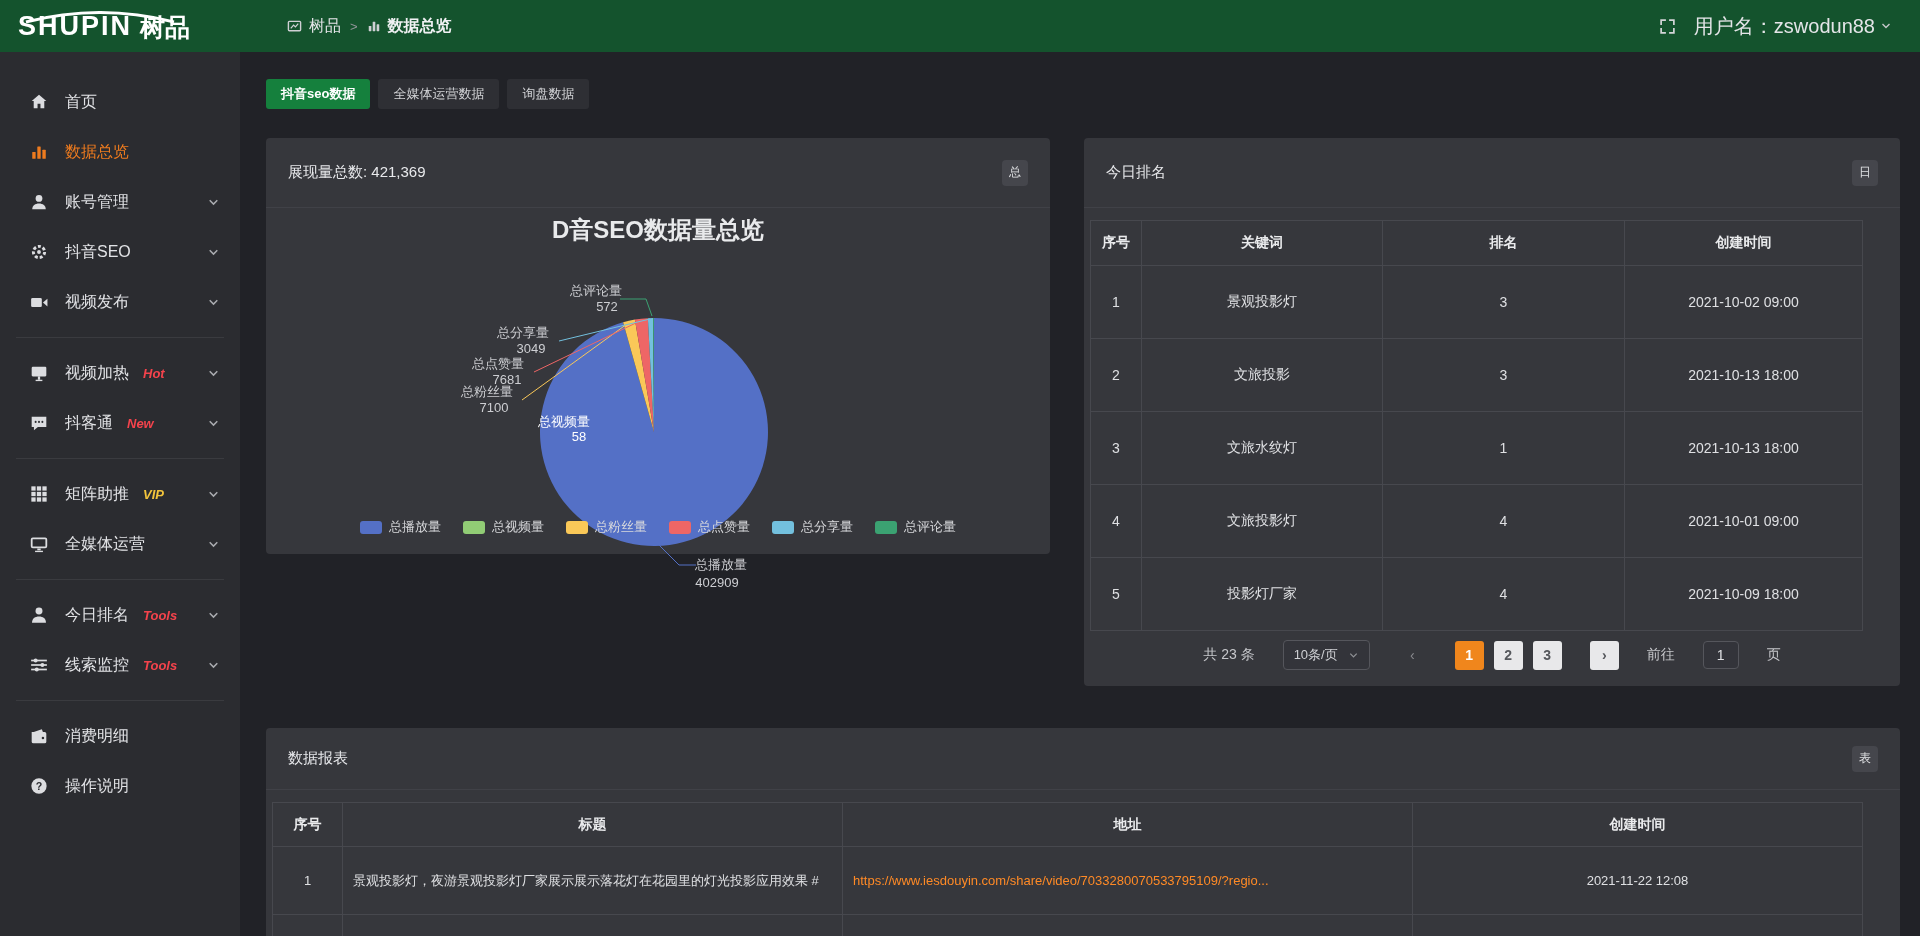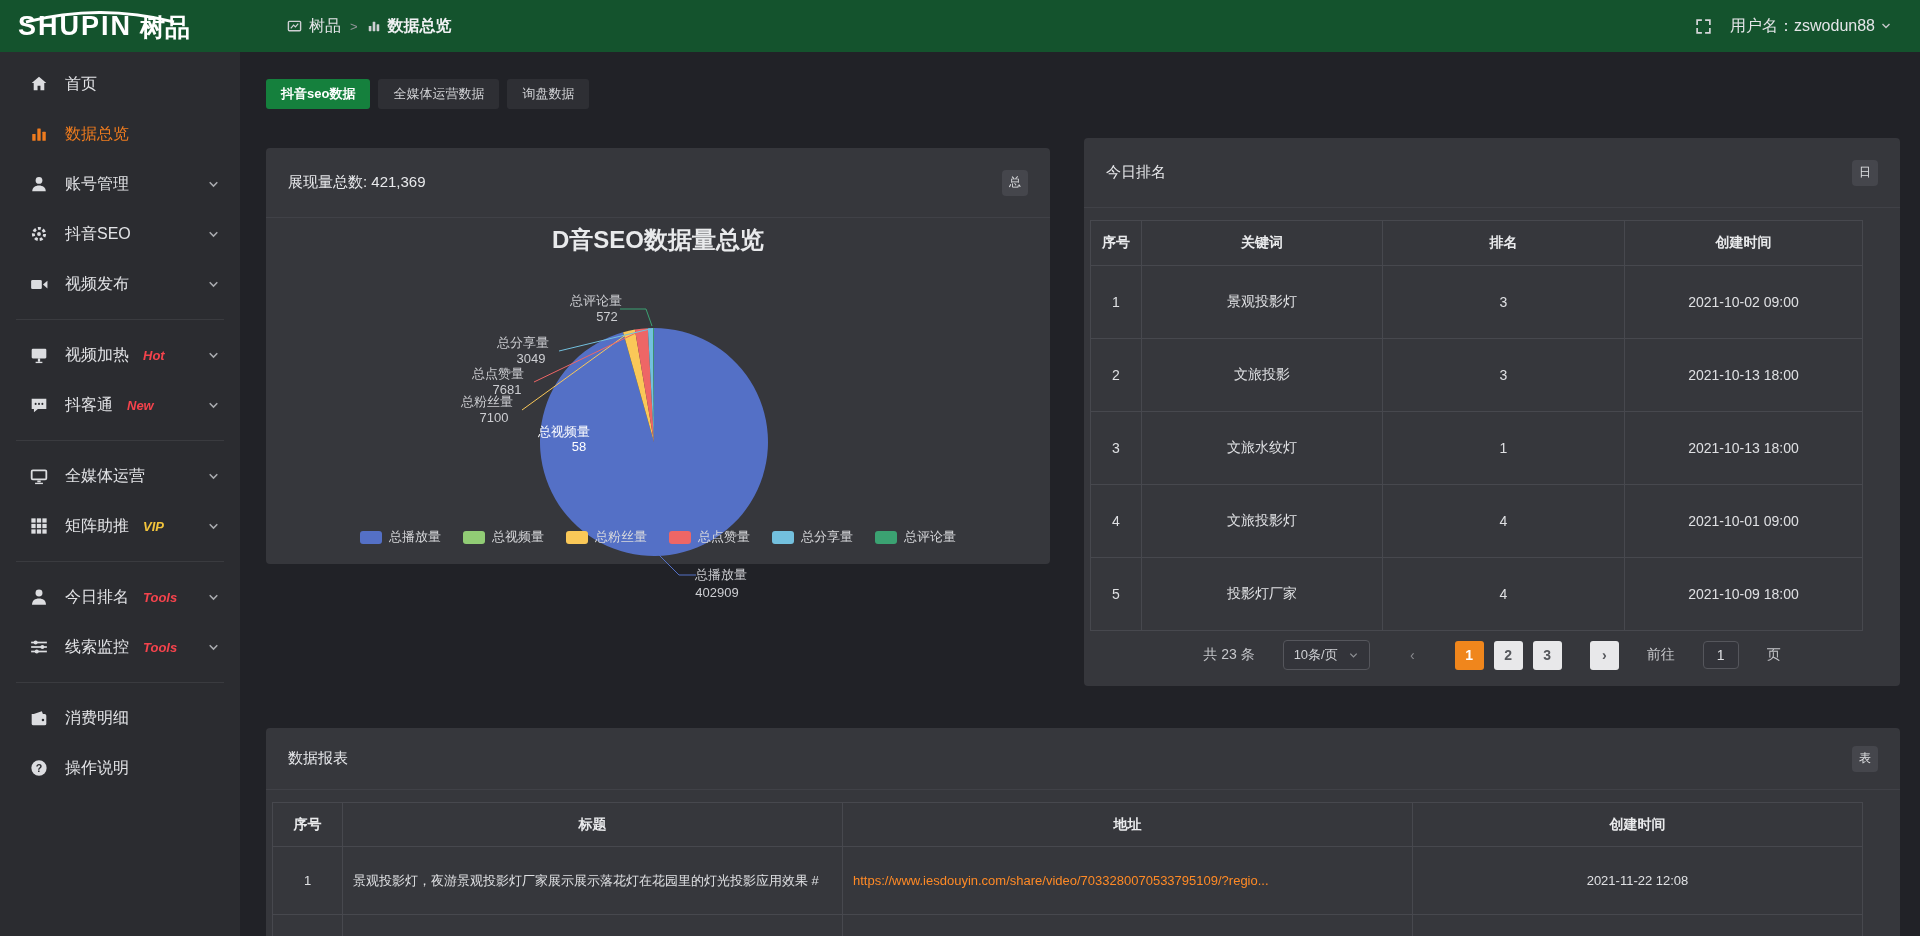--- a/index.html
+++ b/index.html
@@ -12,40 +12,40 @@
   .logo-arc { position:absolute; top:-2px; left:20px; }
   .logo-main { font-size:27px; font-weight:bold; letter-spacing:2px; color:#fff; line-height:1; }
   .logo-cn { font-size:25px; font-weight:bold; color:#fff; line-height:1; }
   .breadcrumb { display:flex; align-items:center; gap:9px; margin-left:47px; font-size:16px; color:#e3e4e7; }
   .crumb { display:flex; align-items:center; gap:7px; cursor:pointer; }
   .crumb.current { font-weight:bold; color:#f0f1f3; cursor:default; }
   .crumb .icon { display:flex; color:#cfd0d4; }
   .crumb-sep { color:#93959a; font-size:13px; }
   .header-right { position:absolute; right:28px; display:flex; align-items:center; gap:18px; }
   .fullscreen-btn { display:flex; color:#d4d5d8; cursor:pointer; }
-  .user-box { display:flex; align-items:center; gap:5px; font-size:16px; color:#e4e5e8; cursor:pointer; }
+  .user-box { display:flex; align-items:center; gap:5px; font-size:20px; color:#e4e5e8; cursor:pointer; }
   .user-box .chev { display:flex; color:#c6c7ca; }
 
   
-  .sidebar { position:absolute; top:52px; left:0; bottom:0; width:240px; background:#2b2c30; padding-top:7px; }
+  .sidebar { position:absolute; top:52px; left:0; bottom:0; width:240px; background:#2b2c30; padding-top:25px; }
   .side-item { height:50px; display:flex; align-items:center; padding:0 20px 0 30px; cursor:pointer; font-size:16px; color:#e2e3e6; }
   .side-item .icon { width:20px; margin-right:15px; display:flex; color:#dcdde0; }
   .side-item.active, .side-item.active .icon { color:#ee7b1e; }
   .side-tag { margin-left:14px; font-style:italic; font-weight:bold; font-size:13px; }
   .side-chevron { margin-left:auto; color:#a9abaf; display:flex; }
   .side-divider { border-top:1px solid #3a3b3f; margin:10px 16px; }
 
   
   .tabs { position:absolute; left:266px; top:79px; display:flex; gap:8px; }
   .tab { height:30px; padding:0 15px; font-size:13px; background:#2e2f34; color:#d3d4d7; border:none; border-radius:3px; cursor:pointer; font-family:inherit; }
   .tab.active { background:#15803d; color:#fff; font-weight:bold; }
 
   
   .panel { position:absolute; background:#36373c; border-radius:4px; }
-  #overview-panel { left:266px; top:148px; width:784px; height:416px; }
+  #overview-panel { left:266px; top:138px; width:784px; height:416px; }
   #rank-panel { left:1084px; top:138px; width:816px; height:548px; }
   #report-panel { left:266px; top:728px; width:1634px; height:340px; }
   .panel-head { height:70px; display:flex; align-items:center; justify-content:space-between; padding:0 22px; border-bottom:1px solid #404147; font-size:15px; color:#e8e9ec; }
   #report-panel .panel-head { height:62px; }
   .panel-badge { width:26px; height:26px; background:#45464c; border-radius:4px; display:flex; align-items:center; justify-content:center; font-size:12px; color:#dfe0e3; cursor:pointer; flex:none; }
 
   
   .chart-title { position:absolute; top:76px; left:0; right:0; text-align:center; font-size:24px; font-weight:600; color:#e9eaec; }
   #pie-svg { position:absolute; top:100px; left:0; }
   .legend { position:absolute; bottom:18px; left:0; right:0; display:flex; justify-content:center; gap:22px; }
@@ -213,48 +213,48 @@
       <span class="side-chevron">
         <svg width="13" height="13" viewBox="0 0 12 12">
           <path d="M2.5 4l3.5 3.5L9.5 4" stroke="currentColor" stroke-width="1.4" fill="none"></path>
         </svg>
       </span>
     </div>
     <div class="side-divider"></div>
     <div class="side-item">
       <span class="icon">
         <svg width="18" height="18" viewBox="0 0 16 16" fill="currentColor">
-          <rect x="1.5" y="3" width="13" height="8" rx="1" fill="none" stroke="currentColor" stroke-width="1.6"></rect>
-          <rect x="6.5" y="12" width="3" height="1.6"></rect>
-          <rect x="4.5" y="14" width="7" height="1.2"></rect>
-        </svg>
-      </span>
-      <span>全媒体运营</span>
-      <span class="side-chevron">
-        <svg width="13" height="13" viewBox="0 0 12 12">
-          <path d="M2.5 4l3.5 3.5L9.5 4" stroke="currentColor" stroke-width="1.4" fill="none"></path>
-        </svg>
-      </span>
-    </div>
-    <div class="side-item">
-      <span class="icon">
-        <svg width="18" height="18" viewBox="0 0 16 16" fill="currentColor">
           <rect x="1.2" y="1.2" width="3.8" height="3.8"></rect>
           <rect x="6.1" y="1.2" width="3.8" height="3.8"></rect>
           <rect x="11" y="1.2" width="3.8" height="3.8"></rect>
           <rect x="1.2" y="6.1" width="3.8" height="3.8"></rect>
           <rect x="6.1" y="6.1" width="3.8" height="3.8"></rect>
           <rect x="11" y="6.1" width="3.8" height="3.8"></rect>
           <rect x="1.2" y="11" width="3.8" height="3.8"></rect>
           <rect x="6.1" y="11" width="3.8" height="3.8"></rect>
           <rect x="11" y="11" width="3.8" height="3.8"></rect>
         </svg>
       </span>
       <span>矩阵助推</span>
       <span class="side-tag" style="color: rgb(243, 197, 60);">VIP</span>
+      <span class="side-chevron">
+        <svg width="13" height="13" viewBox="0 0 12 12">
+          <path d="M2.5 4l3.5 3.5L9.5 4" stroke="currentColor" stroke-width="1.4" fill="none"></path>
+        </svg>
+      </span>
+    </div>
+    <div class="side-item">
+      <span class="icon">
+        <svg width="18" height="18" viewBox="0 0 16 16" fill="currentColor">
+          <rect x="1.5" y="3" width="13" height="8" rx="1" fill="none" stroke="currentColor" stroke-width="1.6"></rect>
+          <rect x="6.5" y="12" width="3" height="1.6"></rect>
+          <rect x="4.5" y="14" width="7" height="1.2"></rect>
+        </svg>
+      </span>
+      <span>全媒体运营</span>
       <span class="side-chevron">
         <svg width="13" height="13" viewBox="0 0 12 12">
           <path d="M2.5 4l3.5 3.5L9.5 4" stroke="currentColor" stroke-width="1.4" fill="none"></path>
         </svg>
       </span>
     </div>
     <div class="side-divider"></div>
     <div class="side-item">
       <span class="icon">
         <svg width="18" height="18" viewBox="0 0 16 16" fill="currentColor">

